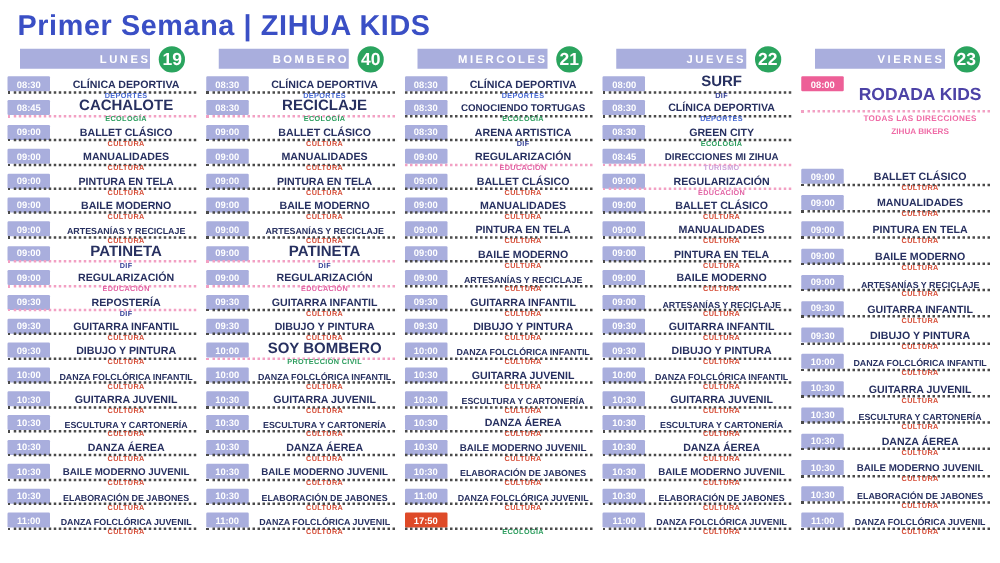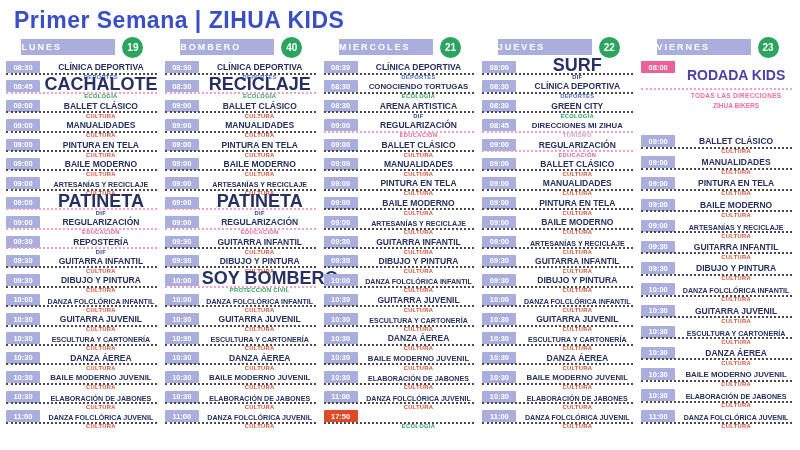--- a/index.html
+++ b/index.html
@@ -4,36 +4,36 @@
 <style>
   html,body{margin:0;padding:0}
   body{width:800px;height:450px;background:#ffffff;overflow:hidden;
        font-family:"Liberation Sans",sans-serif;}
   .title{color:#3a4fc5;font-size:23px;font-weight:bold;letter-spacing:.5px;
          padding:7px 0 2px 14px;}
   .grid{display:grid;grid-template-columns:repeat(5,1fr);gap:6px;padding:0 6px;}
   .day-header{display:flex;align-items:center;justify-content:center;gap:7px;
               height:22px;margin-bottom:3px;}
   .day-bar{background:#a9aedd;color:#ffffff;font-weight:bold;font-size:9px;
-           letter-spacing:2px;text-align:left;width:94px;padding:3px 0;}
+           letter-spacing:2px;text-align:right;width:104px;padding:3px 0;}
   .day-circle{background:#2aa45e;color:#fff;width:21px;height:21px;border-radius:50%;
               display:flex;align-items:center;justify-content:center;
-              font-size:10px;font-weight:bold;flex:0 0 auto;}
+              font-size:14px;font-weight:bold;flex:0 0 auto;}
   .event-row{position:relative;height:19.4px;}
   .event-row.tall{height:70px;}
   .day-4 .event-row{height:21.2px;}
   .day-4 .event-row.tall{height:74px;}
   .time-badge{position:absolute;left:0;top:0;width:34px;height:12px;background:#a9aedd;
               color:#fff;font-size:7.5px;font-weight:bold;display:flex;align-items:center;
               justify-content:center;border-radius:1px;}
   .event-name{position:absolute;left:37px;right:0;top:1px;text-align:center;color:#273060;
               font-weight:bold;font-size:8.5px;white-space:nowrap;line-height:10px;}
   .event-name.sm{font-size:7.8px;top:2px;}
   .event-name.xs{font-size:7.1px;top:3px;}
-  .featured .event-name{font-size:18px;top:-2px;line-height:13px;}
+  .featured .event-name{font-size:12px;top:-2px;line-height:13px;}
   .event-sep{position:absolute;left:0;right:2px;top:11.5px;border-top:2px dotted #4a4a4a;}
   .event-cat{position:absolute;left:37px;right:0;top:13px;text-align:center;
              font-size:5.8px;font-weight:bold;letter-spacing:.3px;line-height:6px;}
   .event-cat2{position:absolute;left:37px;right:0;top:41px;text-align:center;
               font-size:6.5px;font-weight:bold;}
   .tall .event-name{top:8px;font-size:14px;}
   .tall .event-sep{top:27px;}
   .tall .event-cat{top:31px;font-size:6.5px;line-height:7px;}
 </style>
 </head>

